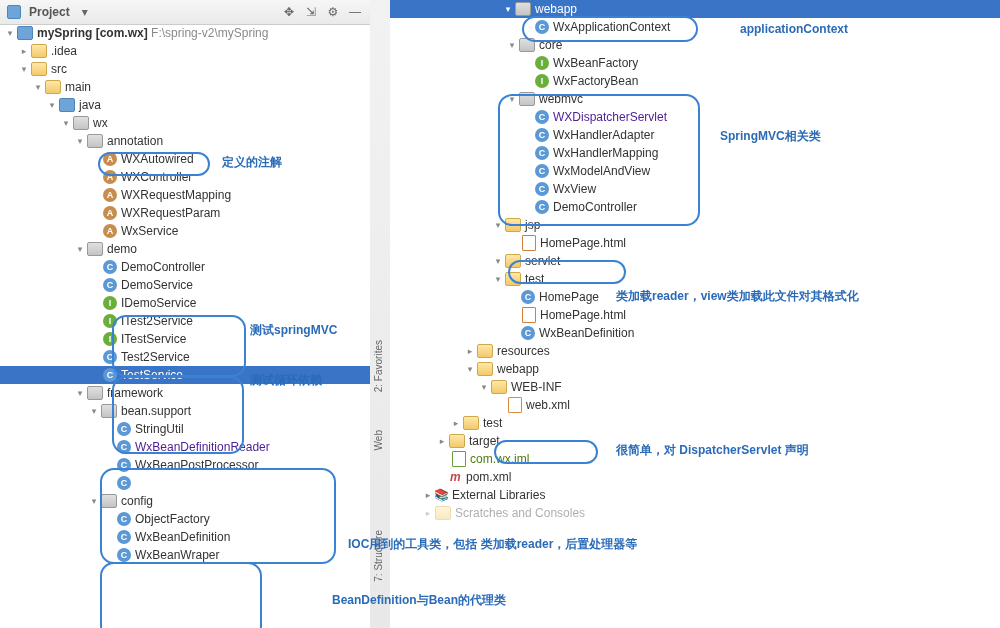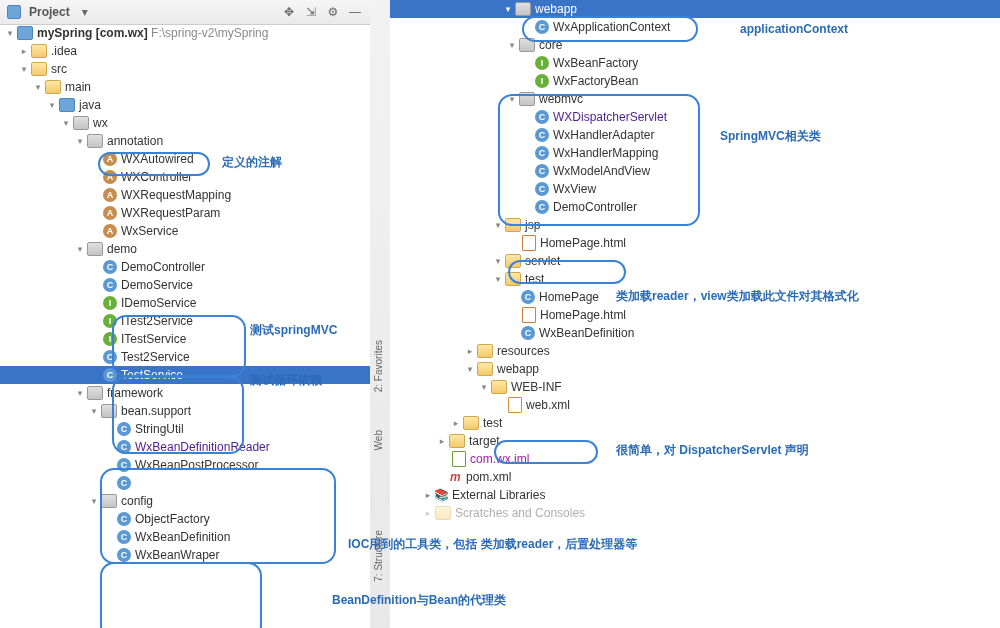--- a/index.html
+++ b/index.html
@@ -378,21 +378,21 @@
     </div>
   <div class="node">
       <span class="indent" style="width:42px"></span>
       <span class="arrow">▸</span>
       <span class="fold dir"></span>
       <span>target</span>
     </div>
   <div class="node">
       <span class="indent" style="width:56px"></span>
       <span class="file" style="border-color:#6a9e3a"></span>
-      <span style="color:#a21caf">com.wx.iml</span>
+      <span style="color:#4d7c0f">com.wx.iml</span>
     </div>
   <div class="node">
       <span class="indent" style="width:56px"></span>
       <span style="display:inline-block;width:14px;color:#c44;font-weight:bold;font-style:italic;margin-right:2px">m</span>
       <span>pom.xml</span>
     </div>
   <div class="node">
       <span class="indent" style="width:28px"></span>
       <span class="arrow">▸</span>
       <span style="display:inline-block;width:14px;margin-right:4px">📚</span>

